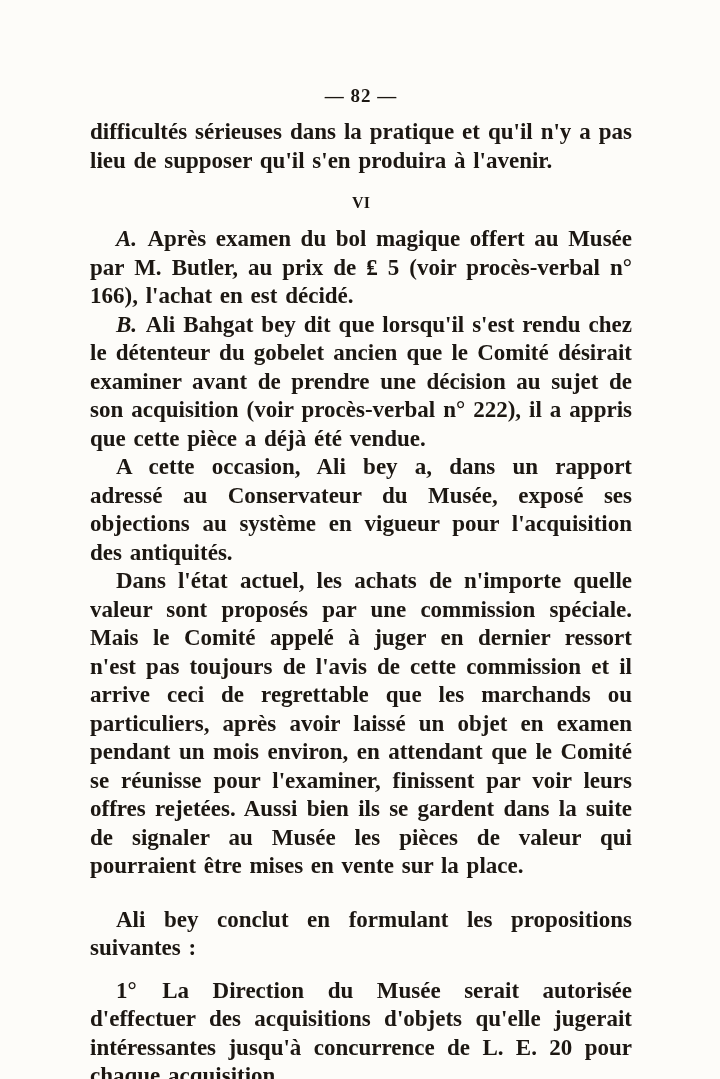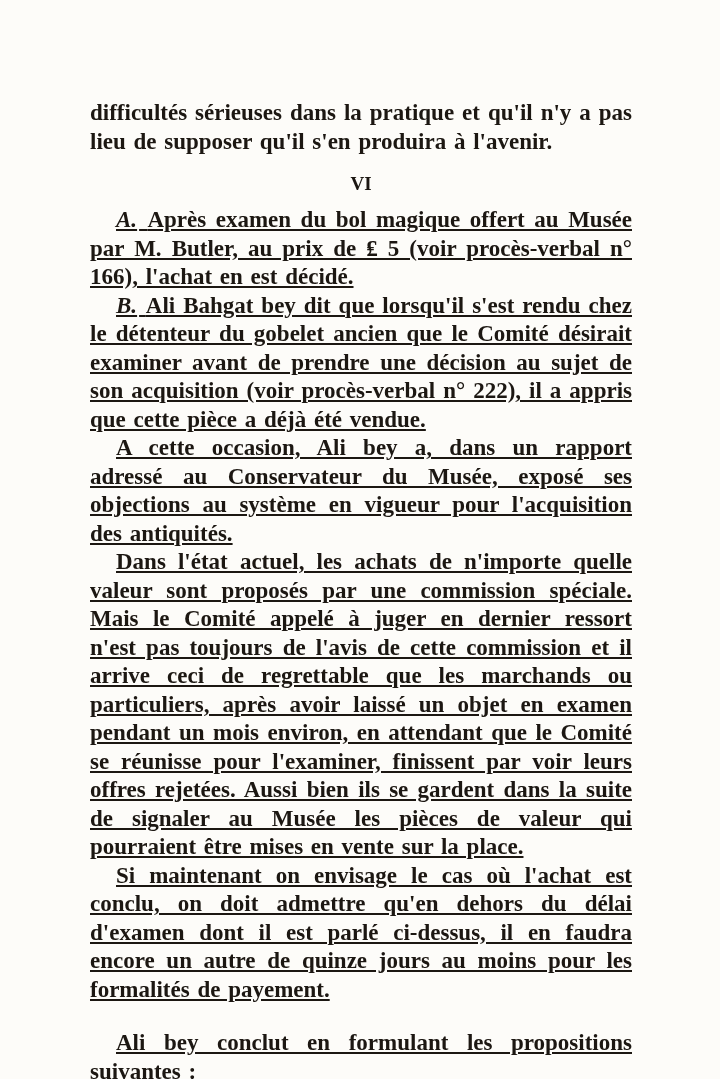--- a/index.html
+++ b/index.html
@@ -31,25 +31,24 @@
     line-height: 28.5px;
     text-align: justify;
     margin: 0;
     word-spacing: 2px;
   }
   .first {
     margin-top: 13px;
   }
   .indent {
     text-indent: 26px;
-    text-decoration: underline;
   }
   .section-heading {
     text-align: center;
-    font-size: 19px;
+    font-size: 16px;
     line-height: 24px;
     font-weight: bold;
     margin: 16px 0 10px 0;
   }
   .conclusion {
     margin-top: 25px;
   }
   .proposition {
     margin-top: 14px;
   }
@@ -58,40 +57,40 @@
   }
   .plabel {
     padding-right: 2px;
   }
 </style>
 </head>
 <body>
 
 <div class="page">
 
+  <div class="page-number">— 82 —</div>
 
   <p class="para first">difficultés sérieuses dans la pratique et qu'il n'y a pas lieu de supposer qu'il s'en produira à l'avenir.</p>
 
   <div class="section-heading">VI</div>
 
   <p class="para indent">
     <span class="plabel italic">A.</span>
     <span>Après examen du bol magique offert au Musée par M. Butler, au prix de ₤ 5 (voir procès-verbal n° 166), l'achat en est décidé.</span>
   </p>
 
   <p class="para indent">
     <span class="plabel italic">B.</span>
     <span>Ali Bahgat bey dit que lorsqu'il s'est rendu chez le détenteur du gobelet ancien que le Comité désirait examiner avant de prendre une décision au sujet de son acquisition (voir procès-verbal n° 222), il a appris que cette pièce a déjà été vendue.</span>
   </p>
 
   <p class="para indent">A cette occasion, Ali bey a, dans un rapport adressé au Conservateur du Musée, exposé ses objections au système en vigueur pour l'acquisition des antiquités.</p>
 
   <p class="para indent">Dans l'état actuel, les achats de n'importe quelle valeur sont proposés par une commission spéciale. Mais le Comité appelé à juger en dernier ressort n'est pas toujours de l'avis de cette commission et il arrive ceci de regrettable que les marchands ou particuliers, après avoir laissé un objet en examen pendant un mois environ, en attendant que le Comité se réunisse pour l'examiner, finissent par voir leurs offres rejetées. Aussi bien ils se gardent dans la suite de signaler au Musée les pièces de valeur qui pourraient être mises en vente sur la place.</p>
 
-  <p class="para indent">Si maintenant on envisage le cas où l'achat est conclu, on doit admettre qu'en dehors du délai d'examen dont il est parlé ci-dessus, il en faudra encore un autre de quinze jours au moins pour les formalités de payement.</p>
 
 
   <p class="para indent conclusion">Ali bey conclut en formulant les propositions suivantes :</p>
 
   <p class="para indent proposition">
     <span class="plabel">1°</span>
     <span>La Direction du Musée serait autorisée d'effectuer des acquisitions d'objets qu'elle jugerait intéressantes jusqu'à concurrence de L. E. 20 pour chaque acquisition.</span>
   </p>
 
 </div>

